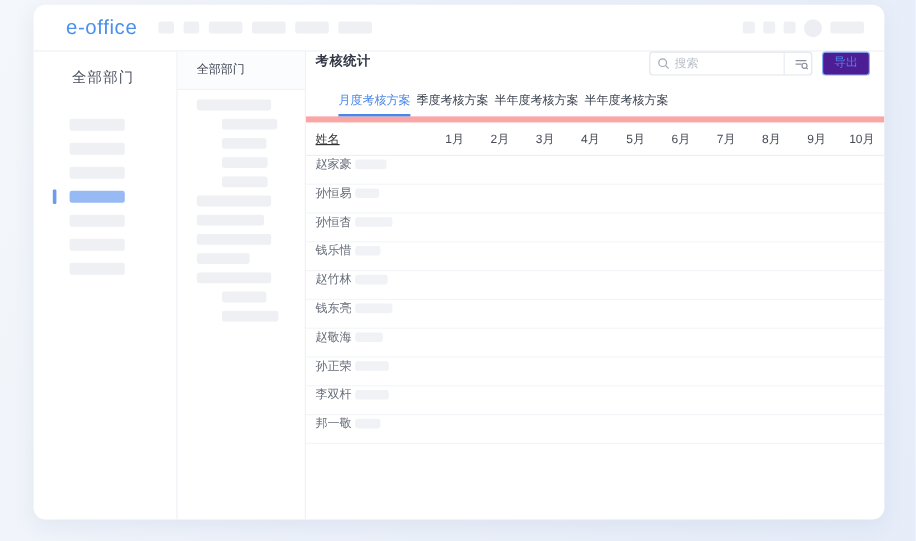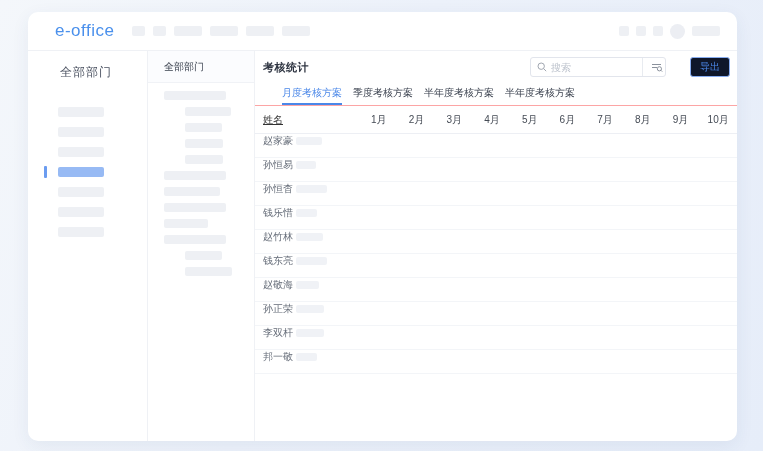--- a/index.html
+++ b/index.html
@@ -3,21 +3,21 @@
 <meta charset="utf-8">
 <style>
   html,body{margin:0;padding:0;}
   body{
     width:763px;height:451px;overflow:hidden;position:relative;
     background:linear-gradient(115deg,#f4f7fb 0%,#ecf1fa 45%,#e6edf9 100%);
     font-family:"Liberation Sans","DejaVu Sans",sans-serif;
     -webkit-font-smoothing:antialiased;
   }
   .window{
-    position:absolute;left:28px;top:12px;width:709px;height:429px;
+    position:absolute;left:28px;top:4px;width:709px;height:429px;
     background:#ffffff;border-radius:10px;overflow:hidden;
     box-shadow:0 5px 18px rgba(40,70,120,0.07);
     display:flex;flex-direction:column;
   }
   
   .topbar{flex:0 0 38px;display:flex;align-items:center;padding:0 17px 0 27px;border-bottom:1px solid #eff1f5;}
   .logo{font-size:17px;color:#4a90ec;letter-spacing:.5px;font-weight:400;}
   .topnav{display:flex;align-items:center;gap:8px;margin-left:18px;}
   .ph{display:inline-block;height:10px;background:#eef0f4;border-radius:2px;}
   .top-right{margin-left:auto;display:flex;align-items:center;gap:7px;}
@@ -34,30 +34,30 @@
   .indicator{position:absolute;left:-14px;top:-1px;width:3px;height:12px;border-radius:1px;background:#6b9cf0;}
   
   .dept{flex:0 0 107px;width:107px;border-right:1px solid #eff1f5;box-sizing:border-box;display:flex;flex-direction:column;}
   .dept-header{flex:0 0 31px;line-height:31px;padding-left:16px;font-size:10px;color:#3c4350;background:#fbfcfe;border-bottom:1px solid #f0f2f6;}
   .dept-list{padding-top:8px;}
   .dept-item{height:9px;border-radius:2px;background:#eef0f4;margin-bottom:7px;cursor:pointer;}
   .dept-item.ind0{margin-left:16px;}
   .dept-item.ind1{margin-left:37px;}
   
   .main{flex:1;min-width:0;display:flex;flex-direction:column;}
-  .main-header{flex:0 0 32px;display:flex;align-items:center;padding:0 7px 0 8px;gap:16px;}
+  .main-header{flex:0 0 32px;display:flex;align-items:flex-start;padding:0 12px 0 8px;}
   .main-title{font-size:11px;font-weight:700;color:#2f3542;letter-spacing:.5px;}
   .search-box{margin-left:auto;display:flex;align-items:center;height:20px;width:136px;border:1px solid #e2e5ec;border-radius:3px;box-sizing:border-box;background:#fff;}
   .search-box svg{flex:0 0 auto;margin-left:6px;}
   .search-box input{flex:1;min-width:0;border:0;outline:0;padding:0 4px;font-size:10px;color:#333;background:transparent;font-family:inherit;}
   .search-box input::placeholder{color:#bcc2cc;}
   .filter-btn{flex:0 0 22px;height:100%;border-left:1px solid #e8ebf0;display:flex;align-items:center;justify-content:center;cursor:pointer;}
-  .export-btn{margin-left:8px;height:20px;padding:0 9px;background:#0f172a;border:1px solid #88adf1;border-radius:3px;color:#4a87e8;font-size:10px;cursor:pointer;font-family:inherit;line-height:18px;}
-  
-  .tabs{flex:0 0 22px;display:flex;gap:11px;padding-left:27px;border-bottom:1px solid #fca5a5;}
+  .export-btn{margin-left:8px;height:20px;padding:0 9px;background:#4c1d95;border:1px solid #88adf1;border-radius:3px;color:#4a87e8;font-size:10px;cursor:pointer;font-family:inherit;line-height:18px;}
+  
+  .tabs{flex:0 0 22px;display:flex;gap:5px;padding-left:27px;border-bottom:5px solid #fca5a5;}
   .tab{font-size:10px;color:#3c4350;line-height:20px;height:22px;box-sizing:border-box;cursor:pointer;white-space:nowrap;}
   .tab.active{color:#4a87e8;border-bottom:2px solid #4a87e8;}
   
   .table{flex:1;display:flex;flex-direction:column;min-height:0;}
   .thead{flex:0 0 27px;display:flex;align-items:center;border-bottom:1px solid #edeff4;padding-left:8px;}
   .th-name{flex:0 0 97px;width:97px;font-size:10px;color:#333;text-decoration:underline;}
   .th-month{flex:1;text-align:center;font-size:10px;color:#454b55;}
   .row{flex:0 0 23px;height:23px;display:flex;align-items:flex-start;border-bottom:1px solid #f3f5f8;padding-left:8px;}
   .row-name{flex:0 0 97px;width:97px;display:flex;align-items:center;}
   .nm{font-size:10px;color:#666d79;white-space:nowrap;}

